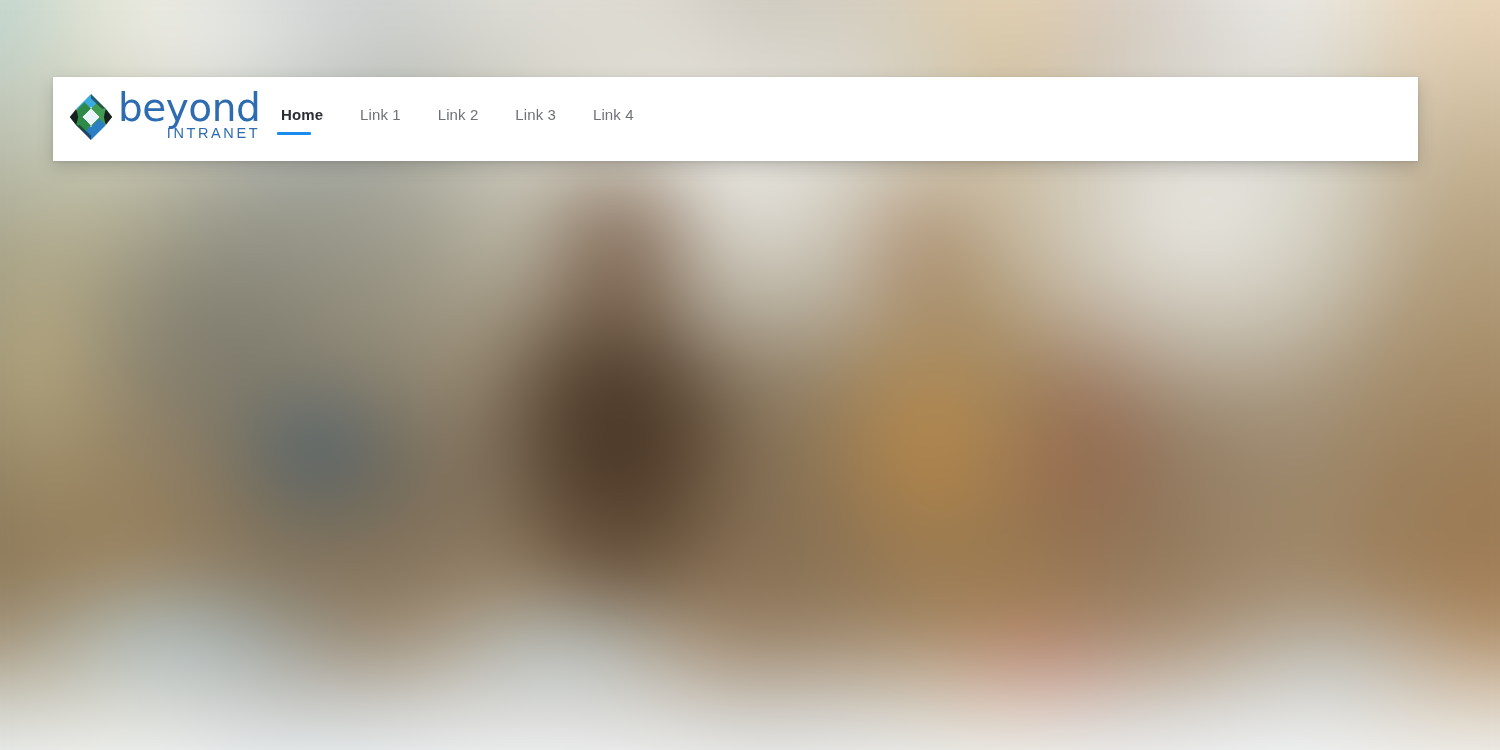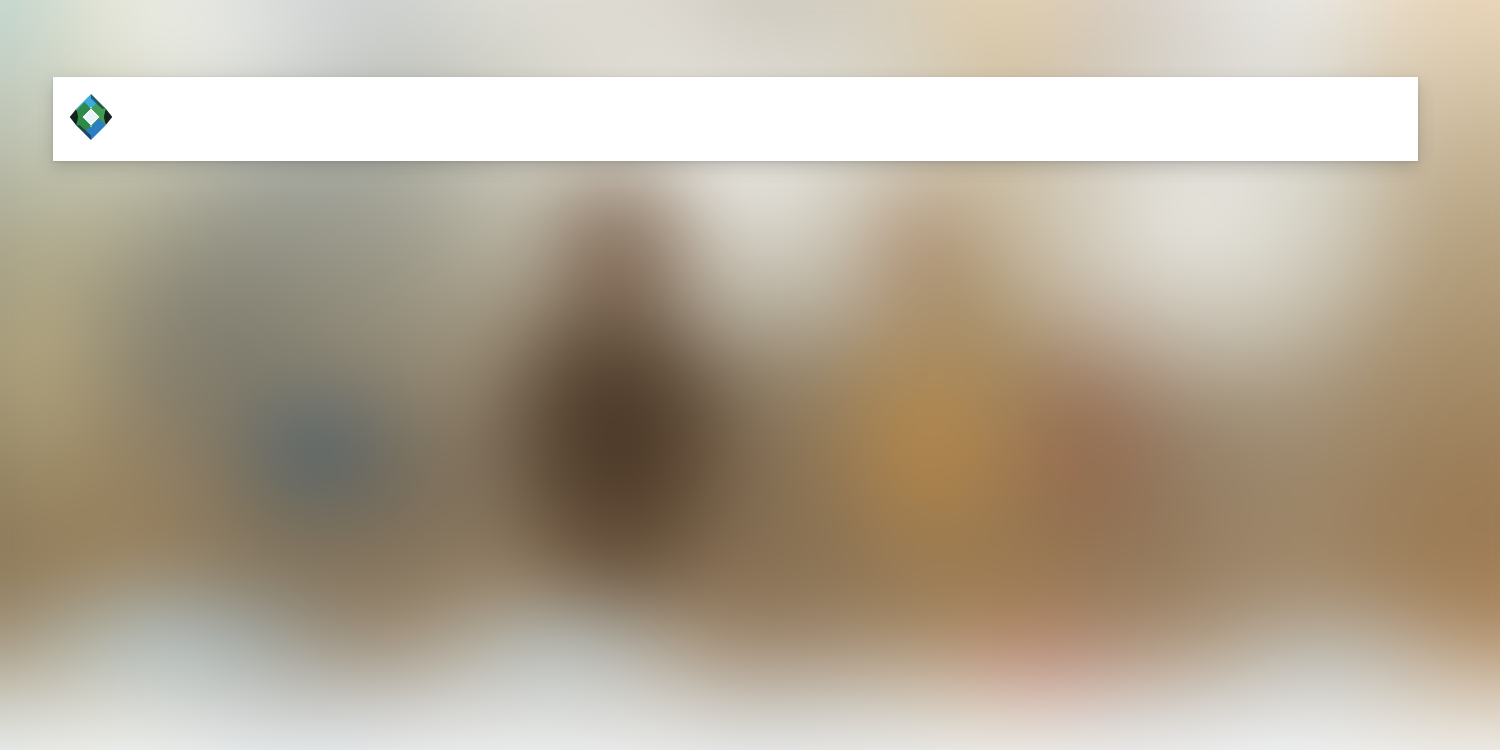--- a/index.html
+++ b/index.html
@@ -250,16 +250,28 @@
 
       <polygon points="82,36 96,54 82,72 78,54" fill="#15171a" opacity="0.92"></polygon>
       <polygon points="18,36 4,54 18,72 22,54" fill="#15171a" opacity="0.92"></polygon>
       <polygon points="50,4 82,36 74,36 50,14" fill="#15171a" opacity="0.55"></polygon>
       <polygon points="50,104 18,72 26,72 50,94" fill="#15171a" opacity="0.55"></polygon>
 
       <polygon points="50,36 68,54 50,72 32,54" fill="#ffffff"></polygon>
       <polygon points="50,38 66,54 50,70 34,54" fill="#e9f3fa"></polygon>
     </svg>
 
+    <div id="logo-words">
+      <span id="logo-wordmark">beyond</span>
+      <span id="logo-subtext">INTRANET</span>
+      <span id="logo-tagline"></span>
+    </div>
   </div>
 
+  <nav id="nav-links">
+    <div class="nav-item active">Home</div>
+    <div class="nav-item">Link 1</div>
+    <div class="nav-item">Link 2</div>
+    <div class="nav-item">Link 3</div>
+    <div class="nav-item">Link 4</div>
+  </nav>
 
 </div>
 
 </body></html>

